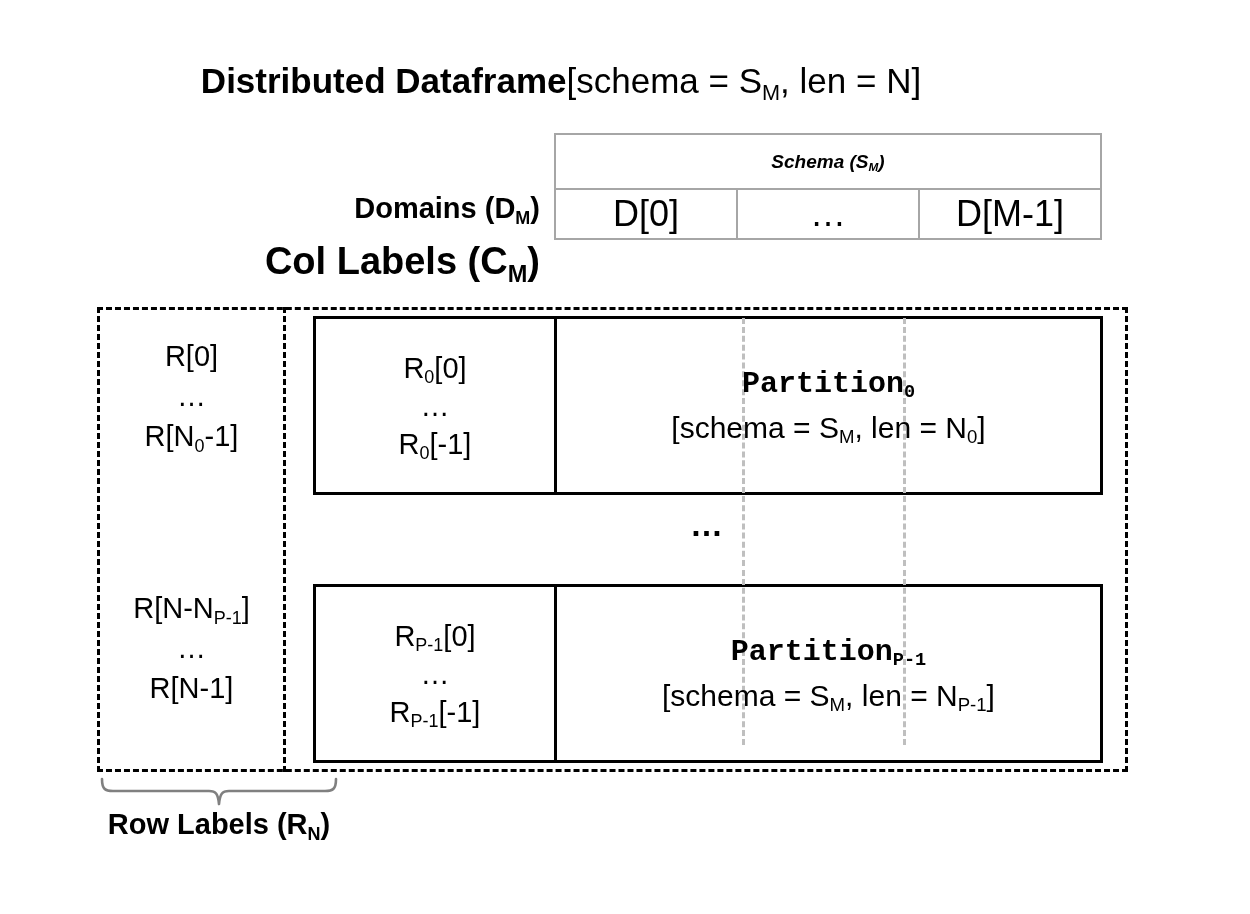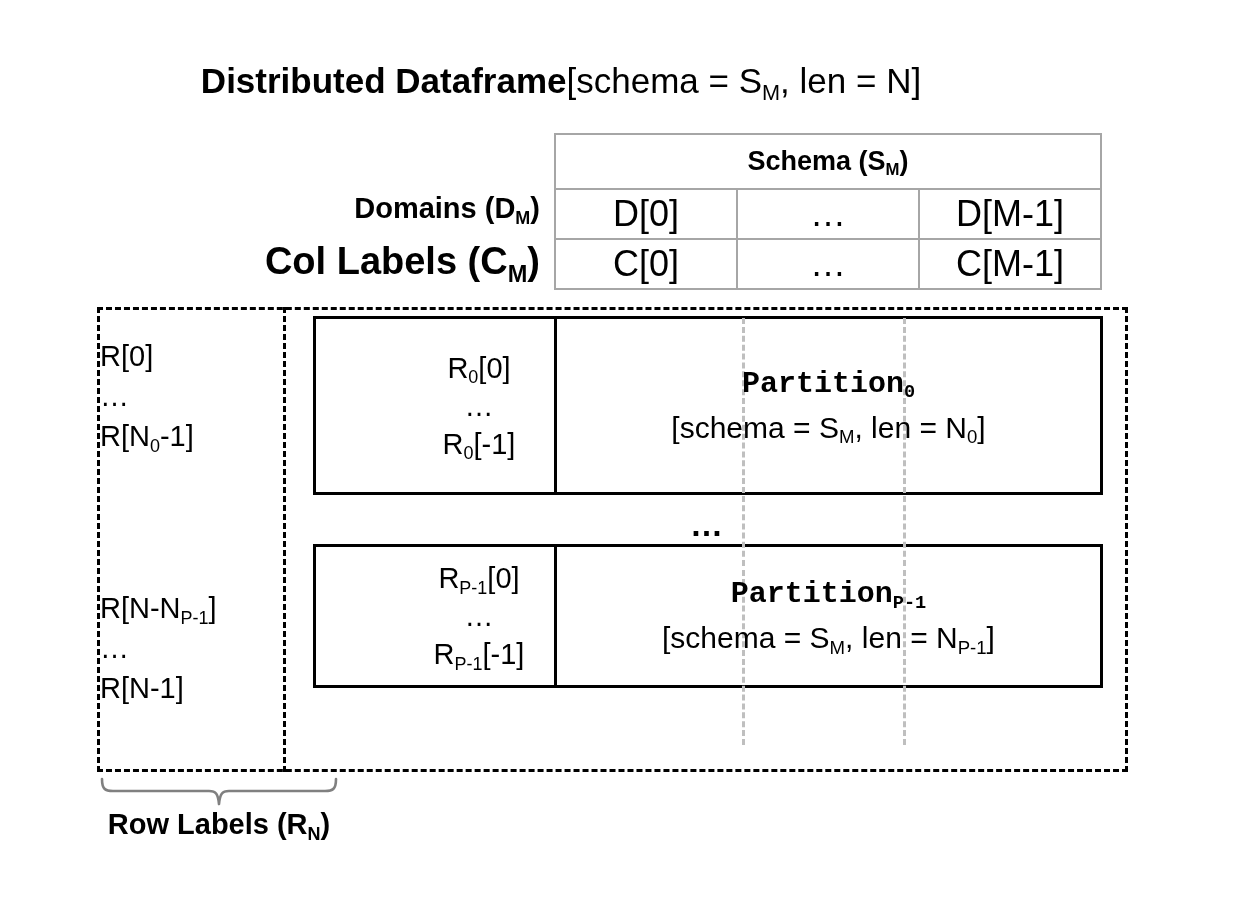--- a/index.html
+++ b/index.html
@@ -52,21 +52,22 @@
     border: 2px solid #a6a6a6;
     text-align: center;
     font-size: 36px;
     padding: 0;
     height: 48px;
     white-space: nowrap;
   }
   #schema-table td.head {
     font-weight: bold;
     height: 53px;
-    font-size: 27px;
+    font-size: 19px;
+    font-style: italic;
   }
   .col-a { width: 167px; }
   .col-b { width: 214px; }
   .col-c { width: 167px; }
   #label-domains {
     position: absolute;
     left: 180px;
     top: 192px;
     width: 360px;
     text-align: right;
@@ -102,39 +103,39 @@
     width: 0;
     height: 465px;
     border-left: 3px dashed #000000;
   }
 
   
   .rowlabel-block {
     position: absolute;
     left: 100px;
     width: 183px;
-    text-align: left;
+    text-align: center;
     font-size: 29px;
     line-height: 40px;
     white-space: nowrap;
   }
   #rowlabels-top { top: 336px; }
   #rowlabels-bottom { top: 588px; }
 
   
   .partition-box {
     position: absolute;
     left: 313px;
     width: 790px;
     border: 3px solid #000000;
     box-sizing: border-box;
     background: transparent;
   }
   #partition-0 { top: 316px; height: 179px; }
-  #partition-P1 { top: 544px; height: 144px; }
+  #partition-P1 { top: 584px; height: 179px; }
 
   .partition-divider {
     position: absolute;
     left: 238px;
     top: 0;
     bottom: 0;
     width: 0;
     border-left: 3px solid #000000;
   }
 
@@ -144,21 +145,20 @@
     top: 0;
     width: 238px;
     height: 100%;
     display: flex;
     flex-direction: column;
     align-items: center;
     justify-content: center;
     font-size: 29px;
     line-height: 38px;
     white-space: nowrap;
-    padding-left: 44px;
   }
   .partition-body {
     position: absolute;
     left: 241px;
     top: 0;
     right: 0;
     height: 100%;
     display: flex;
     flex-direction: column;
     align-items: center;
@@ -234,25 +234,20 @@
 
   <table id="schema-table">
     <tbody>
         <tr>
       <td class="head" colspan="3"><span>Schema (S</span><sub>M</sub><span>)</span></td>
     </tr>
     <tr>
       <td class="col-a">D[0]</td>
       <td class="col-b">…</td>
       <td class="col-c">D[M-1]</td>
-    </tr>
-    <tr>
-      <td class="col-a">C[0]</td>
-      <td class="col-b">…</td>
-      <td class="col-c">C[M-1]</td>
     </tr>
   </tbody>
     </table>
 
   <div id="outer-dashed"></div>
   <div id="inner-dashed-divider"></div>
 
   <div class="col-guide guide-a guide-top"></div>
   <div class="col-guide guide-b guide-top"></div>
   <div class="col-guide guide-a guide-mid"></div>

